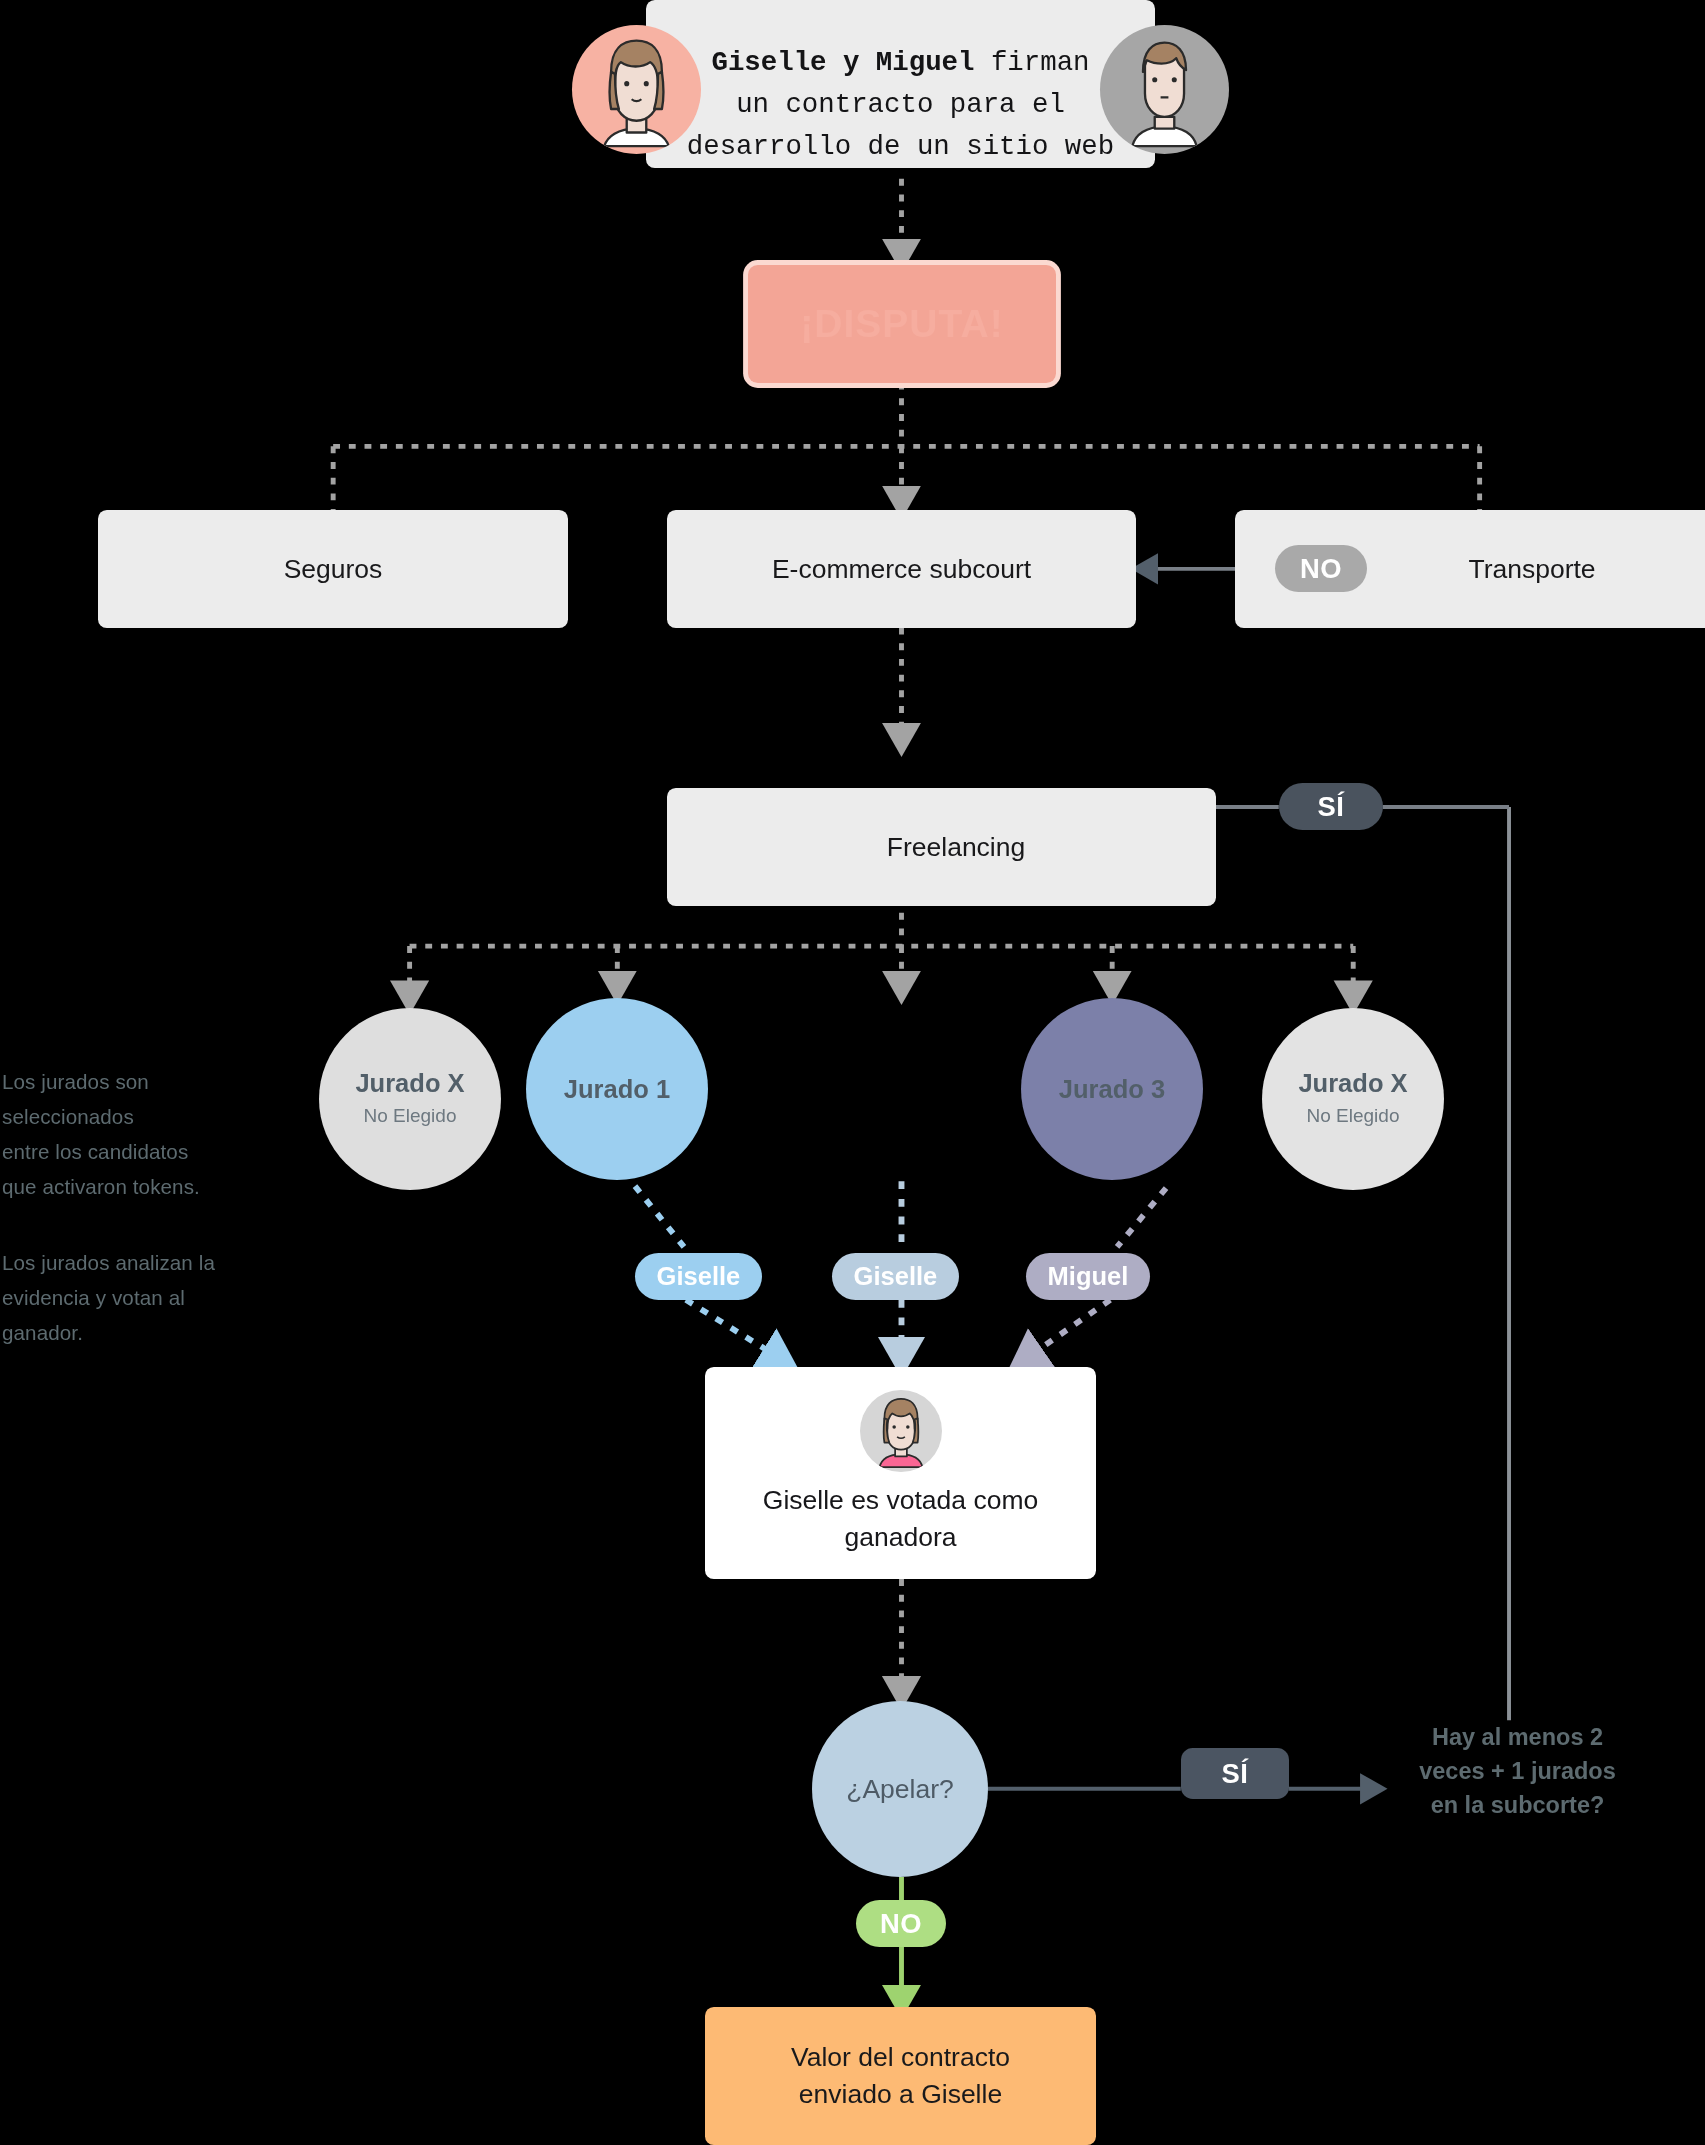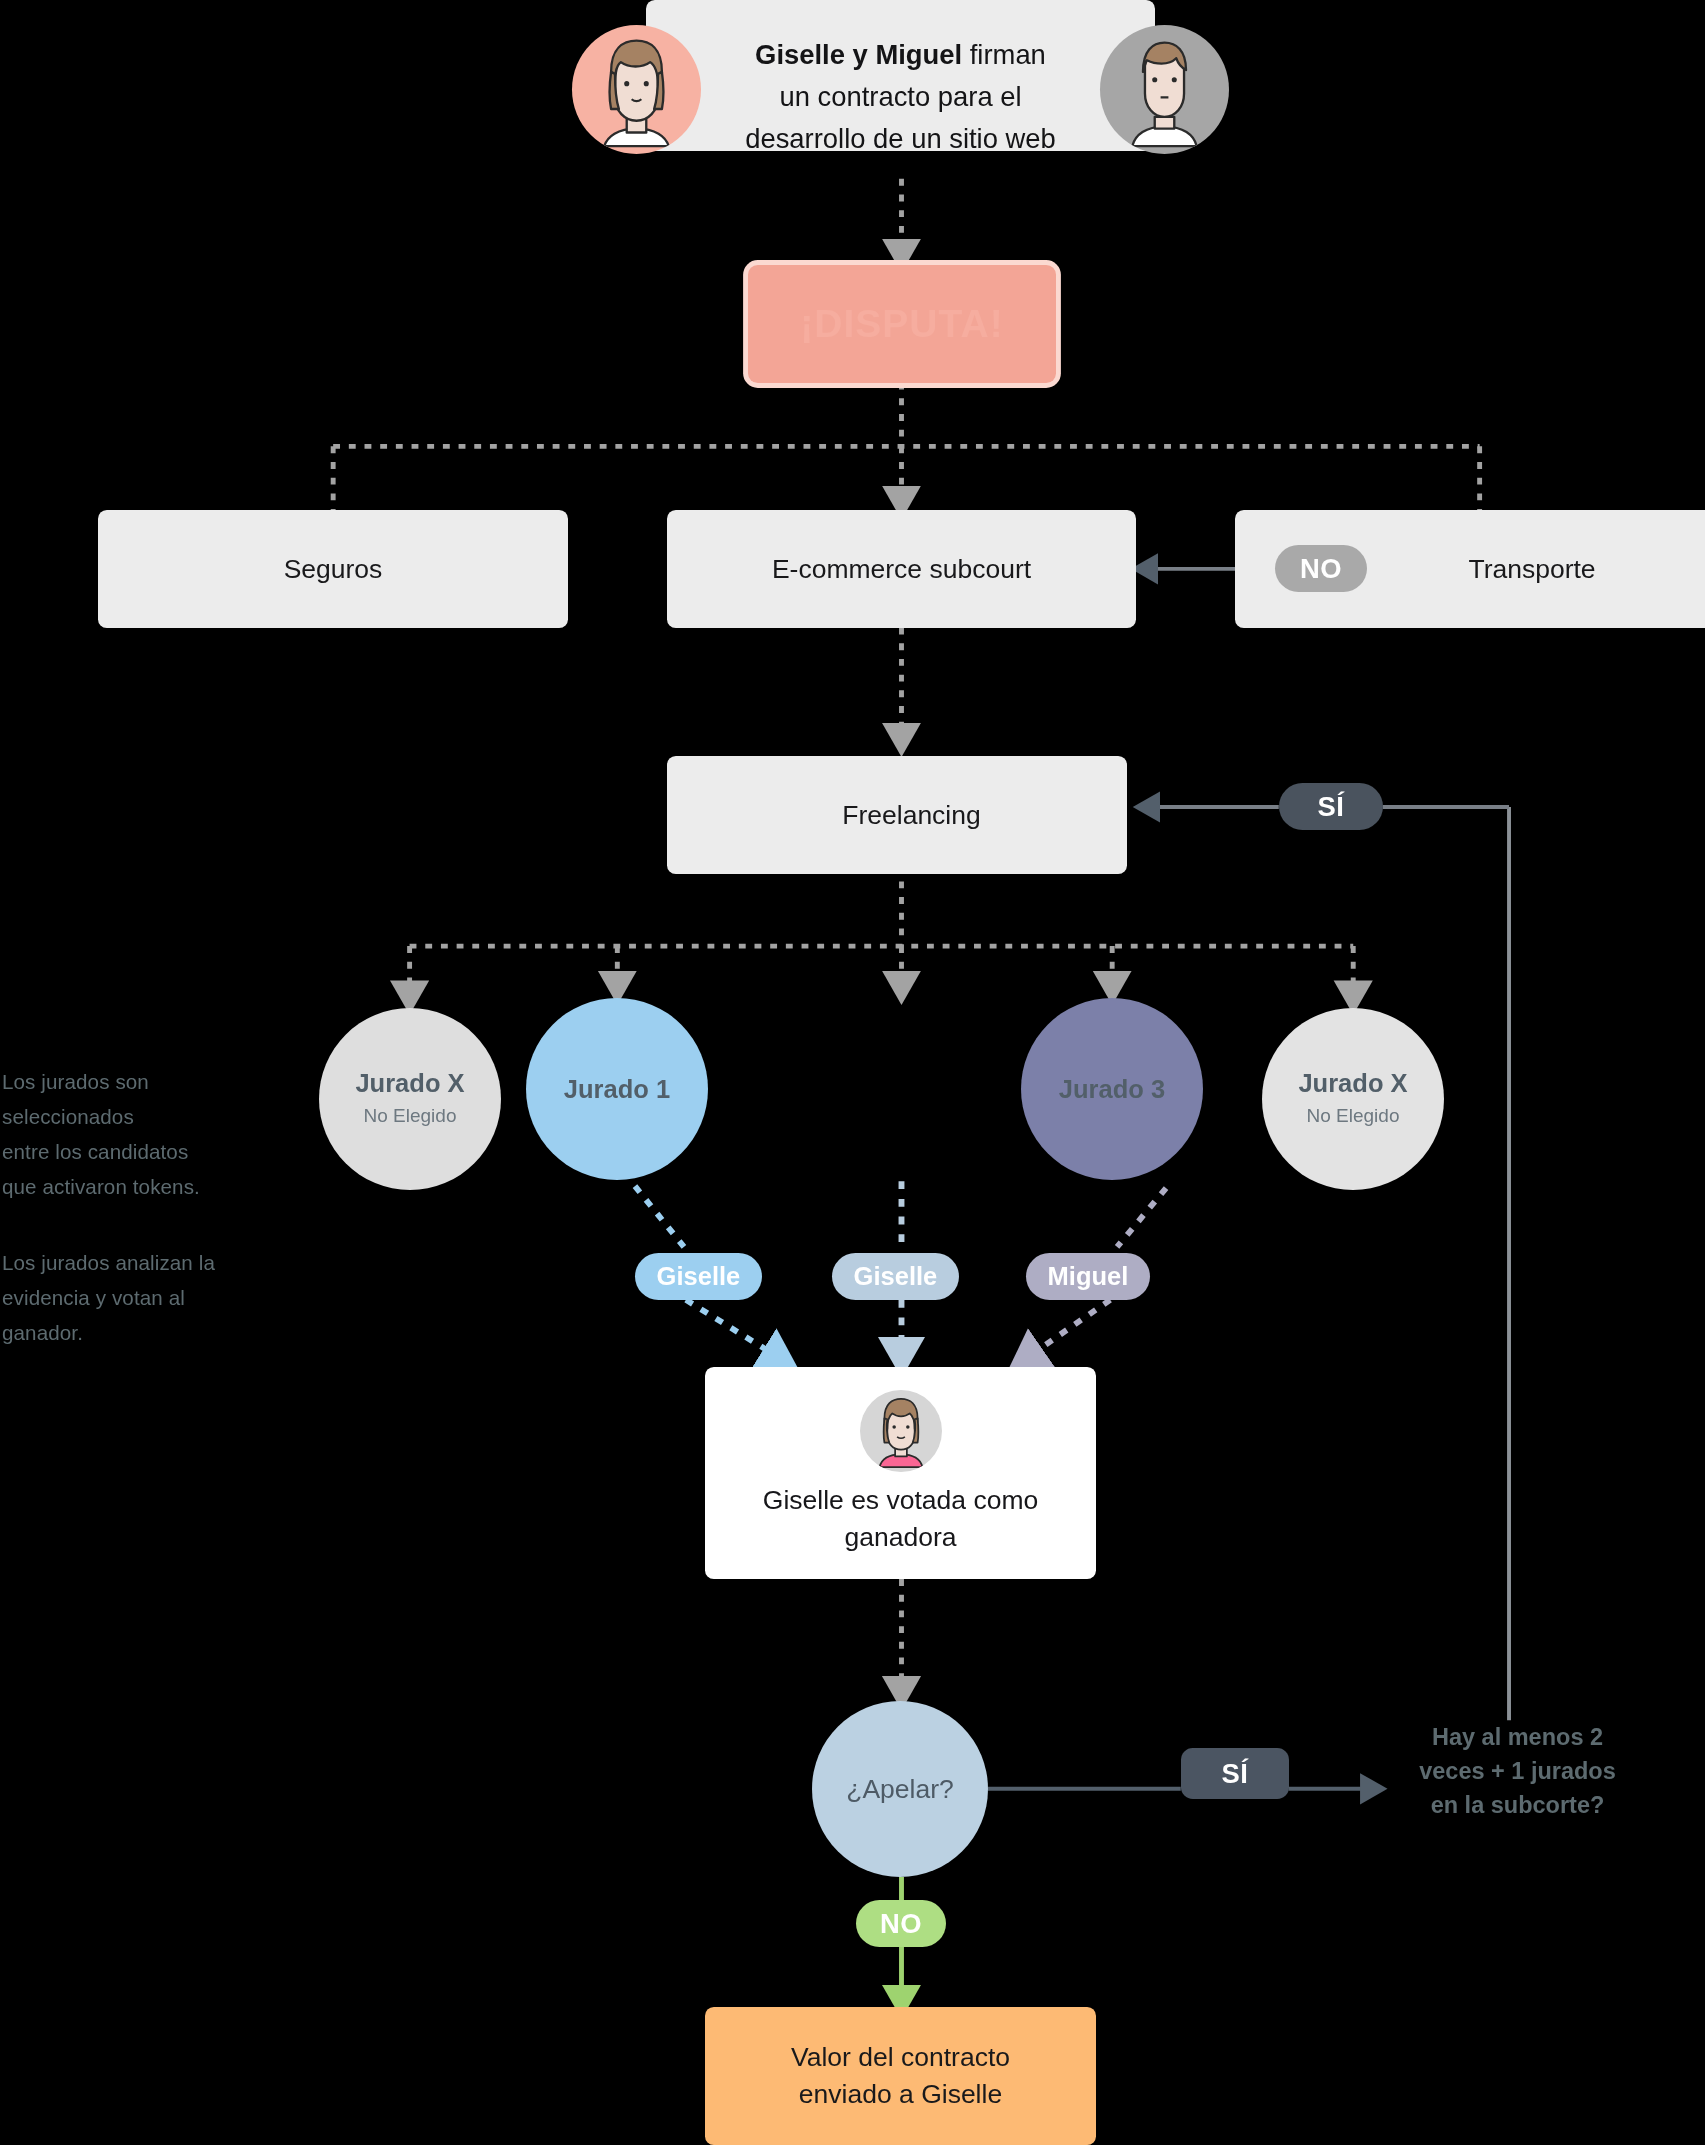--- a/index.html
+++ b/index.html
@@ -43,25 +43,26 @@
     color: #19191b;
     font-size: 26.5px;
     line-height: 37px;
   }
   .box.light { background: #f3f3f3; }
 
   
   #contract-node {
     position: absolute;
     left: 646px; top: 0px;
-    width: 509px; height: 151px;
+    width: 509px; height: 168px;
     background: #ececec;
     border-radius: 8.8px;
     display: flex; align-items: center; justify-content: center;
     padding: 0 35px;
+    font-family: Liberation Mono, monospace;
   }
   #contract-node .ctext {
     font-size: 27.4px; line-height: 42px;
     text-align: center; color: #141416;
     white-space: pre-line;
   }
   #contract-node .ctext b { font-weight: bold; }
 
   .avatar {
     position: absolute;
@@ -85,21 +86,21 @@
   #dispute-box .dlabel {
     font-size: 39px; font-weight: bold;
     letter-spacing: 1px;
     color: #f6ad9f;
   }
 
   
   #box-seguros   { left: 98px;  top: 510px; width: 470px; height: 118px; }
   #box-ecommerce { left: 667px;  top: 510px; width: 469px; height: 118px; }
   #box-transporte{ left: 1235px; top: 510px; width: 510px; height: 118px; }
-  #box-freelancing { left: 667px; top: 756px; width: 460px; height: 118px; padding-left: 29px; }
+  #box-freelancing { left: 667px; top: 788px; width: 549px; height: 118px; padding-left: 29px; }
 
   
   .pill {
     position: absolute;
     display: flex; align-items: center; justify-content: center;
     border-radius: 979px;
     color: #fff;
     font-weight: bold;
     letter-spacing: 0.5px;
   }

